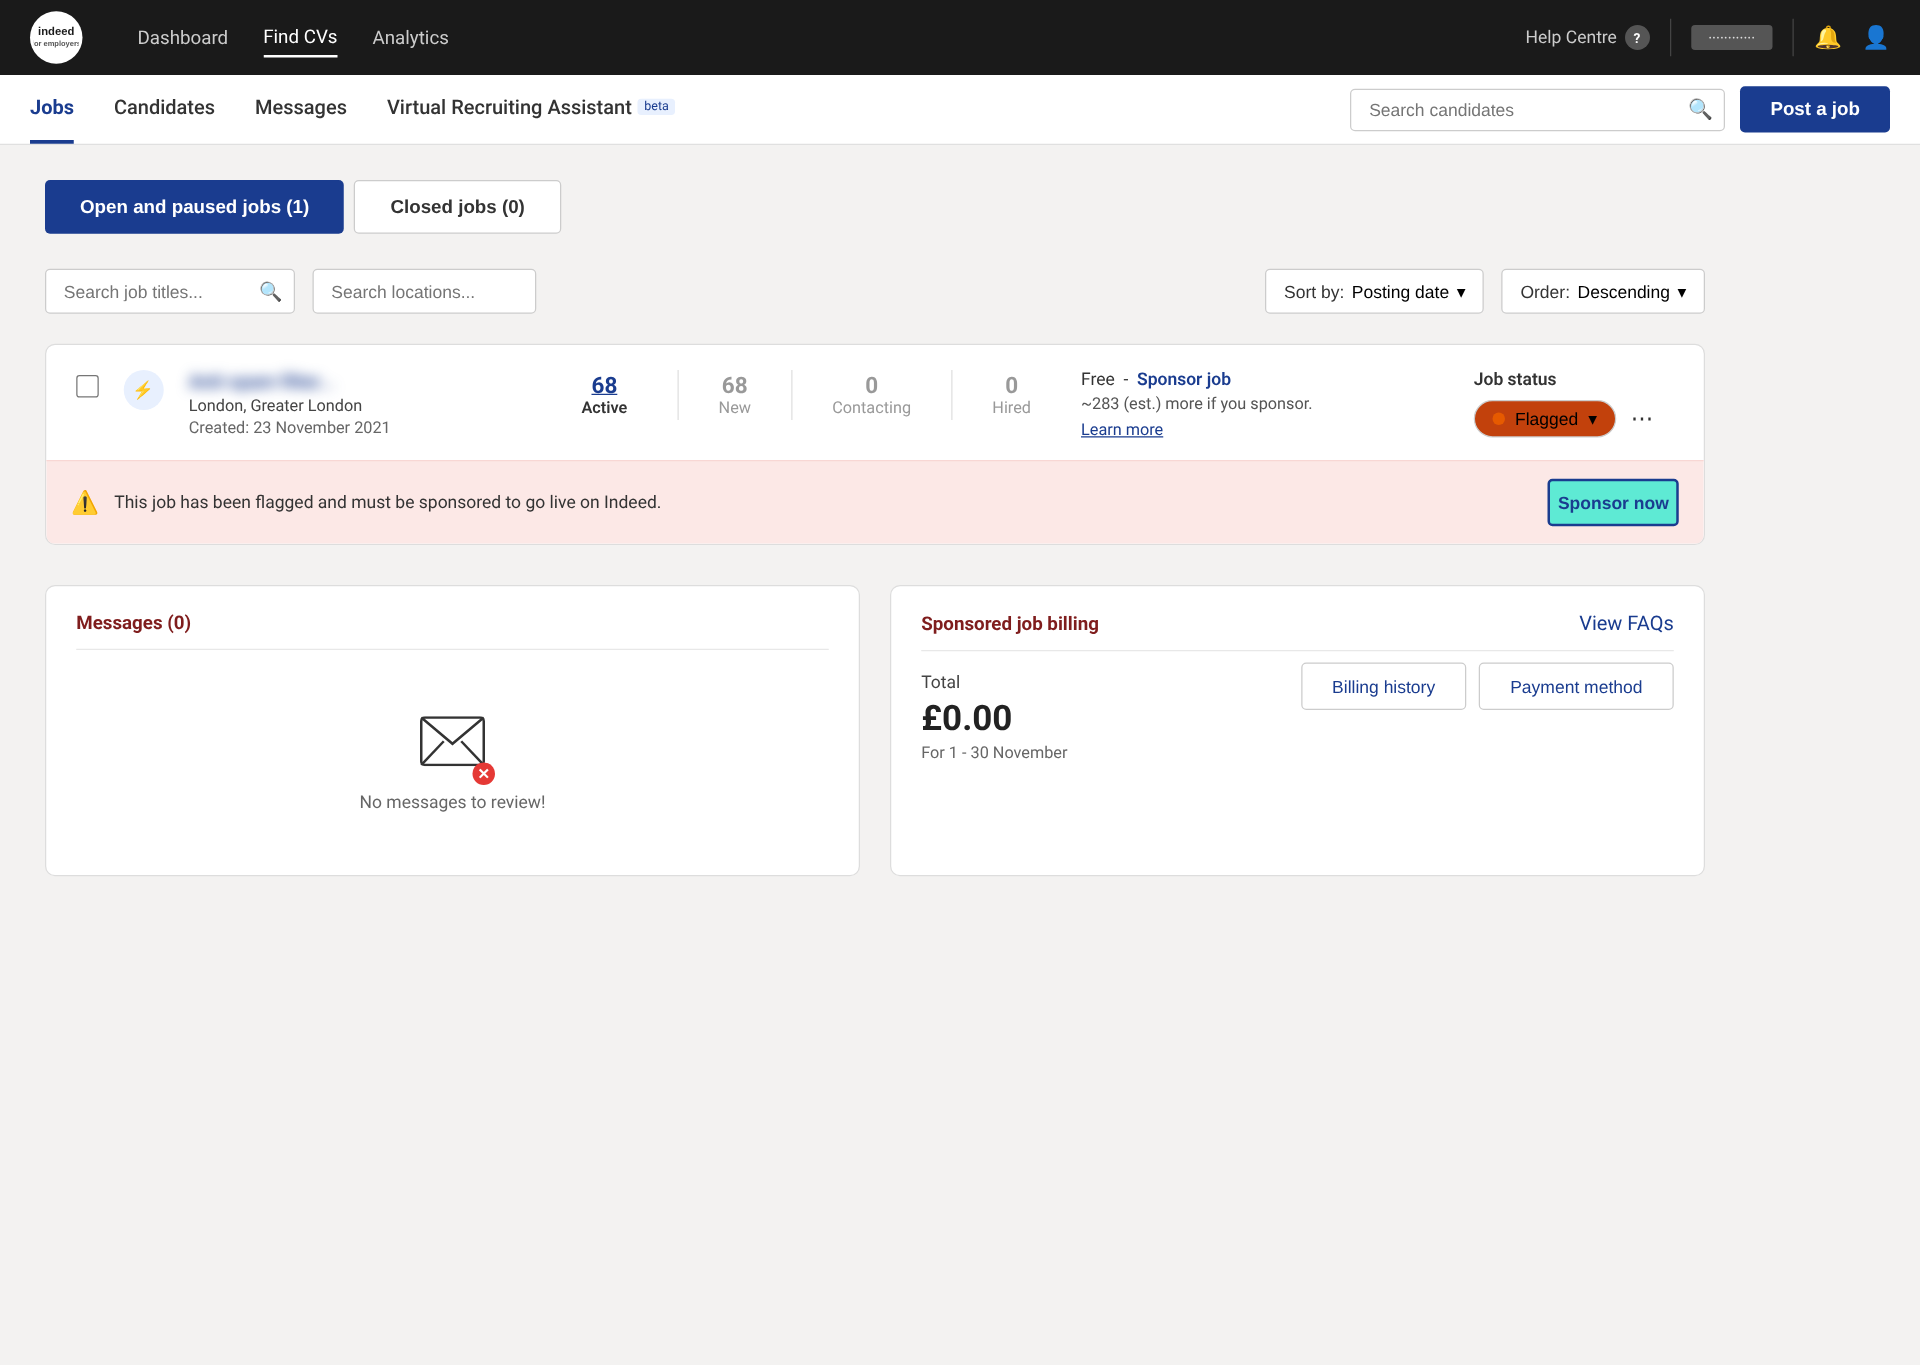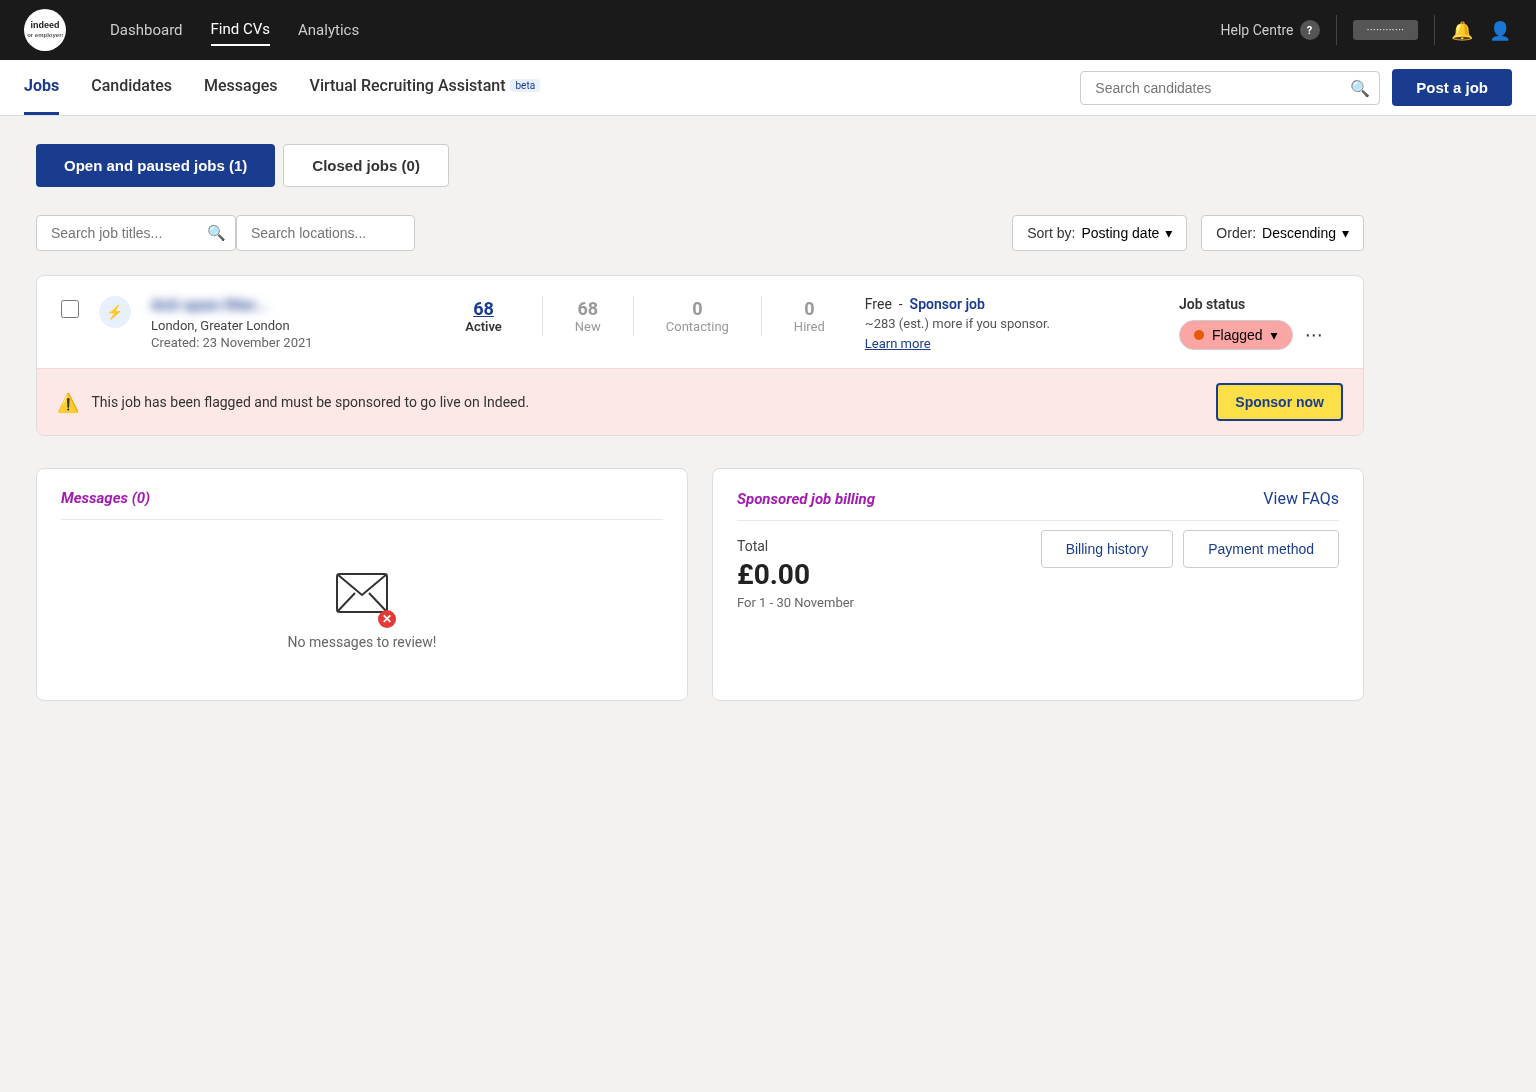--- a/index.html
+++ b/index.html
@@ -198,20 +198,21 @@
       background: #fff;
       color: #333;
       border: 1.5px solid #ccc;
       margin-left: 8px;
     }
 
     
     .filters-row {
       display: flex;
       align-items: center;
+      gap: 14px;
       margin-bottom: 24px;
     }
     .filter-input-wrap {
       position: relative;
     }
     .filter-input {
       border: 1.5px solid #ccc;
       border-radius: 4px;
       padding: 9px 40px 9px 14px;
       font-size: 14px;
@@ -385,21 +386,21 @@
     .job-status-row {
       display: flex;
       align-items: center;
       gap: 8px;
     }
     .status-dropdown-btn {
       border: 1.5px solid #ccc;
       border-radius: 20px;
       padding: 6px 14px;
       font-size: 14px;
-      background: #fca5a5;
+      background: #c2410c;
       cursor: pointer;
       display: flex;
       align-items: center;
       gap: 8px;
     }
     .status-dot {
       width: 10px;
       height: 10px;
       border-radius: 50%;
       background: #e65a00;
@@ -427,51 +428,50 @@
       color: #c62828;
       font-size: 18px;
       margin-right: 12px;
     }
     .alert-text {
       font-size: 14px;
       color: #333;
       flex: 1;
     }
     .sponsor-now-btn {
-      background: #fde047;
+      background: #5eead4;
       border: 2px solid #1a3c8f;
       border-radius: 4px;
       color: #1a3c8f;
       font-size: 14px;
       font-weight: 700;
-      padding: 9px 17px;
+      padding: 9px 6px;
       cursor: pointer;
     }
 
     
     .bottom-panels {
       display: flex;
       gap: 24px;
       margin-top: 32px;
     }
     .panel {
       background: #fff;
       border-radius: 8px;
       border: 1px solid #ddd;
       flex: 1;
       padding: 20px 24px;
     }
     .panel-title {
       font-size: 15px;
       font-weight: 700;
-      color: #a21caf;
+      color: #7f1d1d;
       margin-bottom: 12px;
       padding-bottom: 12px;
       border-bottom: 1px solid #e8e8e8;
-      font-style: italic;
     }
     .panel-header-row {
       display: flex;
       justify-content: space-between;
       align-items: center;
       margin-bottom: 9px;
       padding-bottom: 12px;
       border-bottom: 1px solid #e8e8e8;
     }
     .view-faqs-link {

